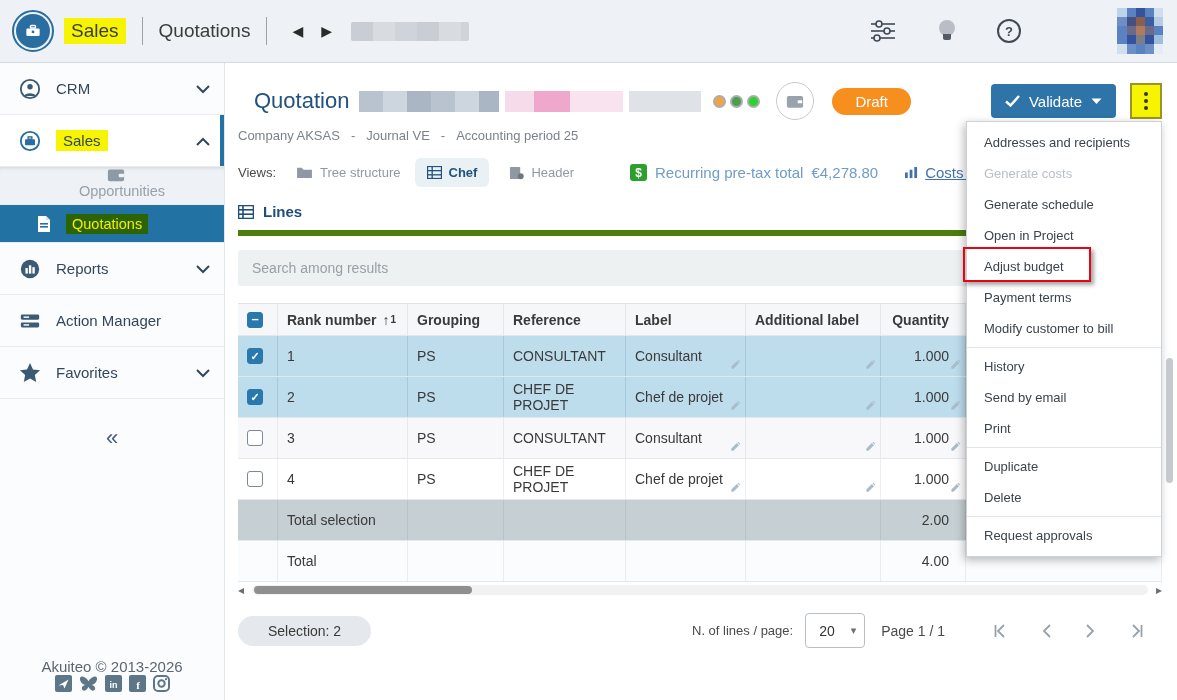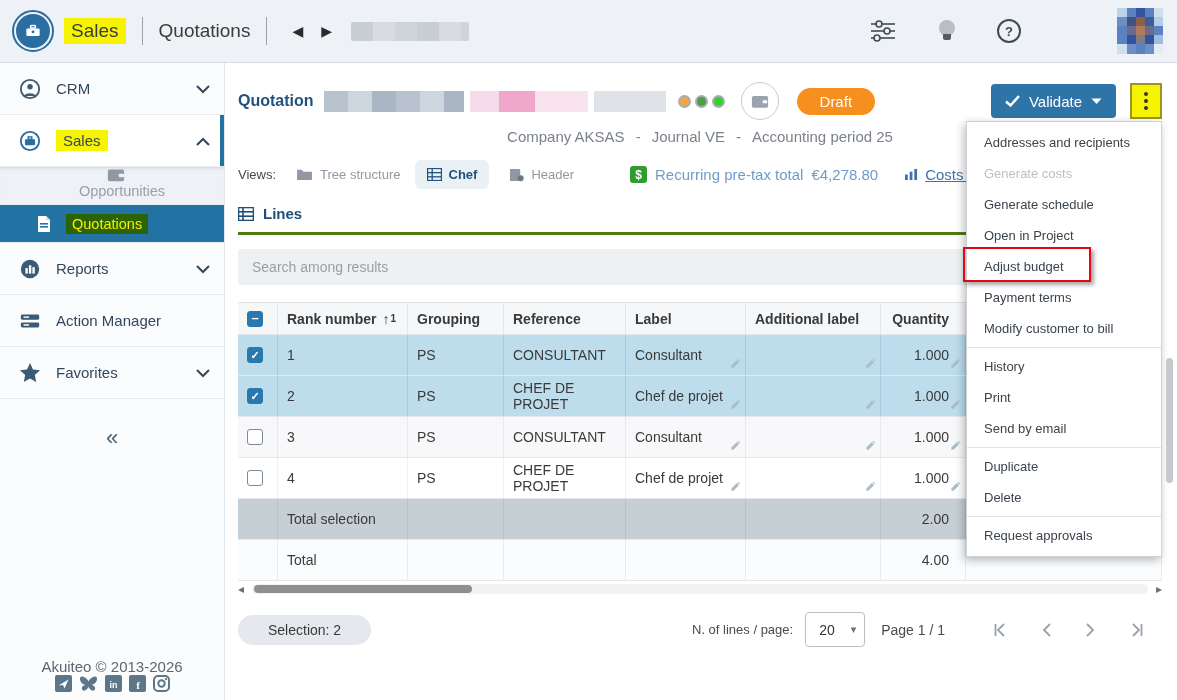--- a/index.html
+++ b/index.html
@@ -47,55 +47,55 @@
   .side-footer { position:absolute; bottom:8px; left:0; width:100%; text-align:center; }
   .copyright { font-size:15px; color:#5c6670; }
   .socials { display:flex; justify-content:center; gap:7px; }
   .socials span { display:flex; cursor:pointer; }
 
   
   .main { position:absolute; left:225px; top:63px; right:0; bottom:0; background:#fff; }
   .content { padding:20px 15px 0 13px; }
 
   .title-row { display:flex; align-items:center; height:36px; }
-  .page-title { font-size:16px; font-weight:bold; color:#21527d; }
+  .page-title { font-size:22px; font-weight:normal; color:#21527d;margin-left:16px; }
   .blur1 { width:140px; height:21px; margin-left:10px;
     background:repeating-linear-gradient(90deg,#b9c3cf 0 24px,#cdd5de 24px 48px,#aab6c3 48px 72px); }
   .blur2 { width:118px; height:21px; margin-left:6px;
     background:linear-gradient(90deg,#f6dcea 0 25%,#f0a7cc 25% 55%,#f8e3ee 55%); }
   .blur3 { width:72px; height:21px; margin-left:6px; background:#dfe3e8; }
   .dots { display:flex; gap:4px; margin-left:12px; }
   .dot { width:13px; height:13px; border-radius:50%; border:2px solid #a9aeae; }
   .dot1 { background:#f2a444; } .dot2 { background:#4c9e4c; } .dot3 { background:#2fd32f; }
   .wallet-btn { width:38px; height:38px; border-radius:50%; border:1px solid #c5cbd2; background:#fff;
     display:flex; align-items:center; justify-content:center; margin-left:16px; cursor:pointer; }
   .draft { margin-left:18px; background:#f78f1e; color:#fff; font-size:15px; padding:5px 23px;
     border-radius:15px; }
   .validate-btn { margin-left:auto; background:#2e74a8; color:#fff; font-size:15px; height:34px;
     border:none; border-radius:4px; display:flex; align-items:center; gap:9px; padding:0 14px; cursor:pointer; }
   .kebab-btn { margin-left:14px; width:32px; height:36px; background:#f7f400; border:2px solid #9b942a;
     display:flex; flex-direction:column; align-items:center; justify-content:center; gap:3px; cursor:pointer; }
   .kebab-btn i { width:4px; height:4px; border-radius:50%; background:#333; }
 
-  .subtitle { margin-top:9px; font-size:15px; color:#7b828b; display:flex;justify-content:center; }
+  .subtitle { margin-top:9px; font-size:13px; color:#7b828b; display:flex; }
   .subtitle .sep { margin:0 11px; }
 
   .views-row { margin-top:15px; display:flex; align-items:center; font-size:13px; color:#4a4a4a; }
   .view-opt { display:flex; align-items:center; gap:7px; color:#9099a3; margin-left:20px; cursor:pointer; }
   .view-opt.active { background:#e9f1f5; color:#21527d; border-radius:6px; padding:7px 12px;
     font-weight:bold; margin-left:14px; }
   .recur { display:flex; align-items:center; gap:8px; margin-left:56px; color:#6f9cc8; font-size:15px; }
   .eur-ic { width:17px; height:17px; background:#2e9e2e; border-radius:3px; color:#fff; font-size:12px;
     font-weight:bold; display:flex; align-items:center; justify-content:center; }
   .costs-link { display:flex; align-items:center; gap:6px; margin-left:26px; color:#4472a8;
     font-size:15px; cursor:pointer; }
   .costs-link u { text-decoration:underline; }
 
   .lines-head { margin-top:16px; display:flex; align-items:center; gap:9px; color:#1f4e79;
-    font-size:15px; font-weight:bold; padding-bottom:10px; border-bottom:3px solid #4d7c0f; }
+    font-size:15px; font-weight:bold; padding-bottom:10px; border-bottom:6px solid #4d7c0f; }
 
   .search-bar { margin-top:14px; height:36px; width:100%; background:#edf1f1; border:none;
     border-radius:3px; padding:0 14px; font-size:14px; color:#3a3a3a;
     font-family:"Liberation Sans",sans-serif; }
   .search-bar::placeholder { color:#98a0a6; }
 
   
   .table { margin-top:17px; border-top:1px solid #dde3e9; }
   .trow { display:grid; grid-template-columns:40px 130px 96px 122px 120px 135px 85px 1fr;
     border-bottom:1px solid #e3e8ed; }
@@ -682,22 +682,22 @@
 <div class="menu">
   <div class="menu-item">Addresses and recipients</div>
   <div class="menu-item disabled">Generate costs</div>
   <div class="menu-item">Generate schedule</div>
   <div class="menu-item">Open in Project</div>
   <div class="menu-item">Adjust budget</div>
   <div class="menu-item">Payment terms</div>
   <div class="menu-item">Modify customer to bill</div>
   <div class="menu-div"></div>
   <div class="menu-item">History</div>
+  <div class="menu-item">Send by email</div>
   <div class="menu-item">Print</div>
-  <div class="menu-item">Send by email</div>
   <div class="menu-div"></div>
   <div class="menu-item">Duplicate</div>
   <div class="menu-item">Delete</div>
   <div class="menu-div"></div>
   <div class="menu-item">Request approvals</div>
 </div>
 
 <div class="redbox"></div>
 <div class="vscroll"></div>
 

